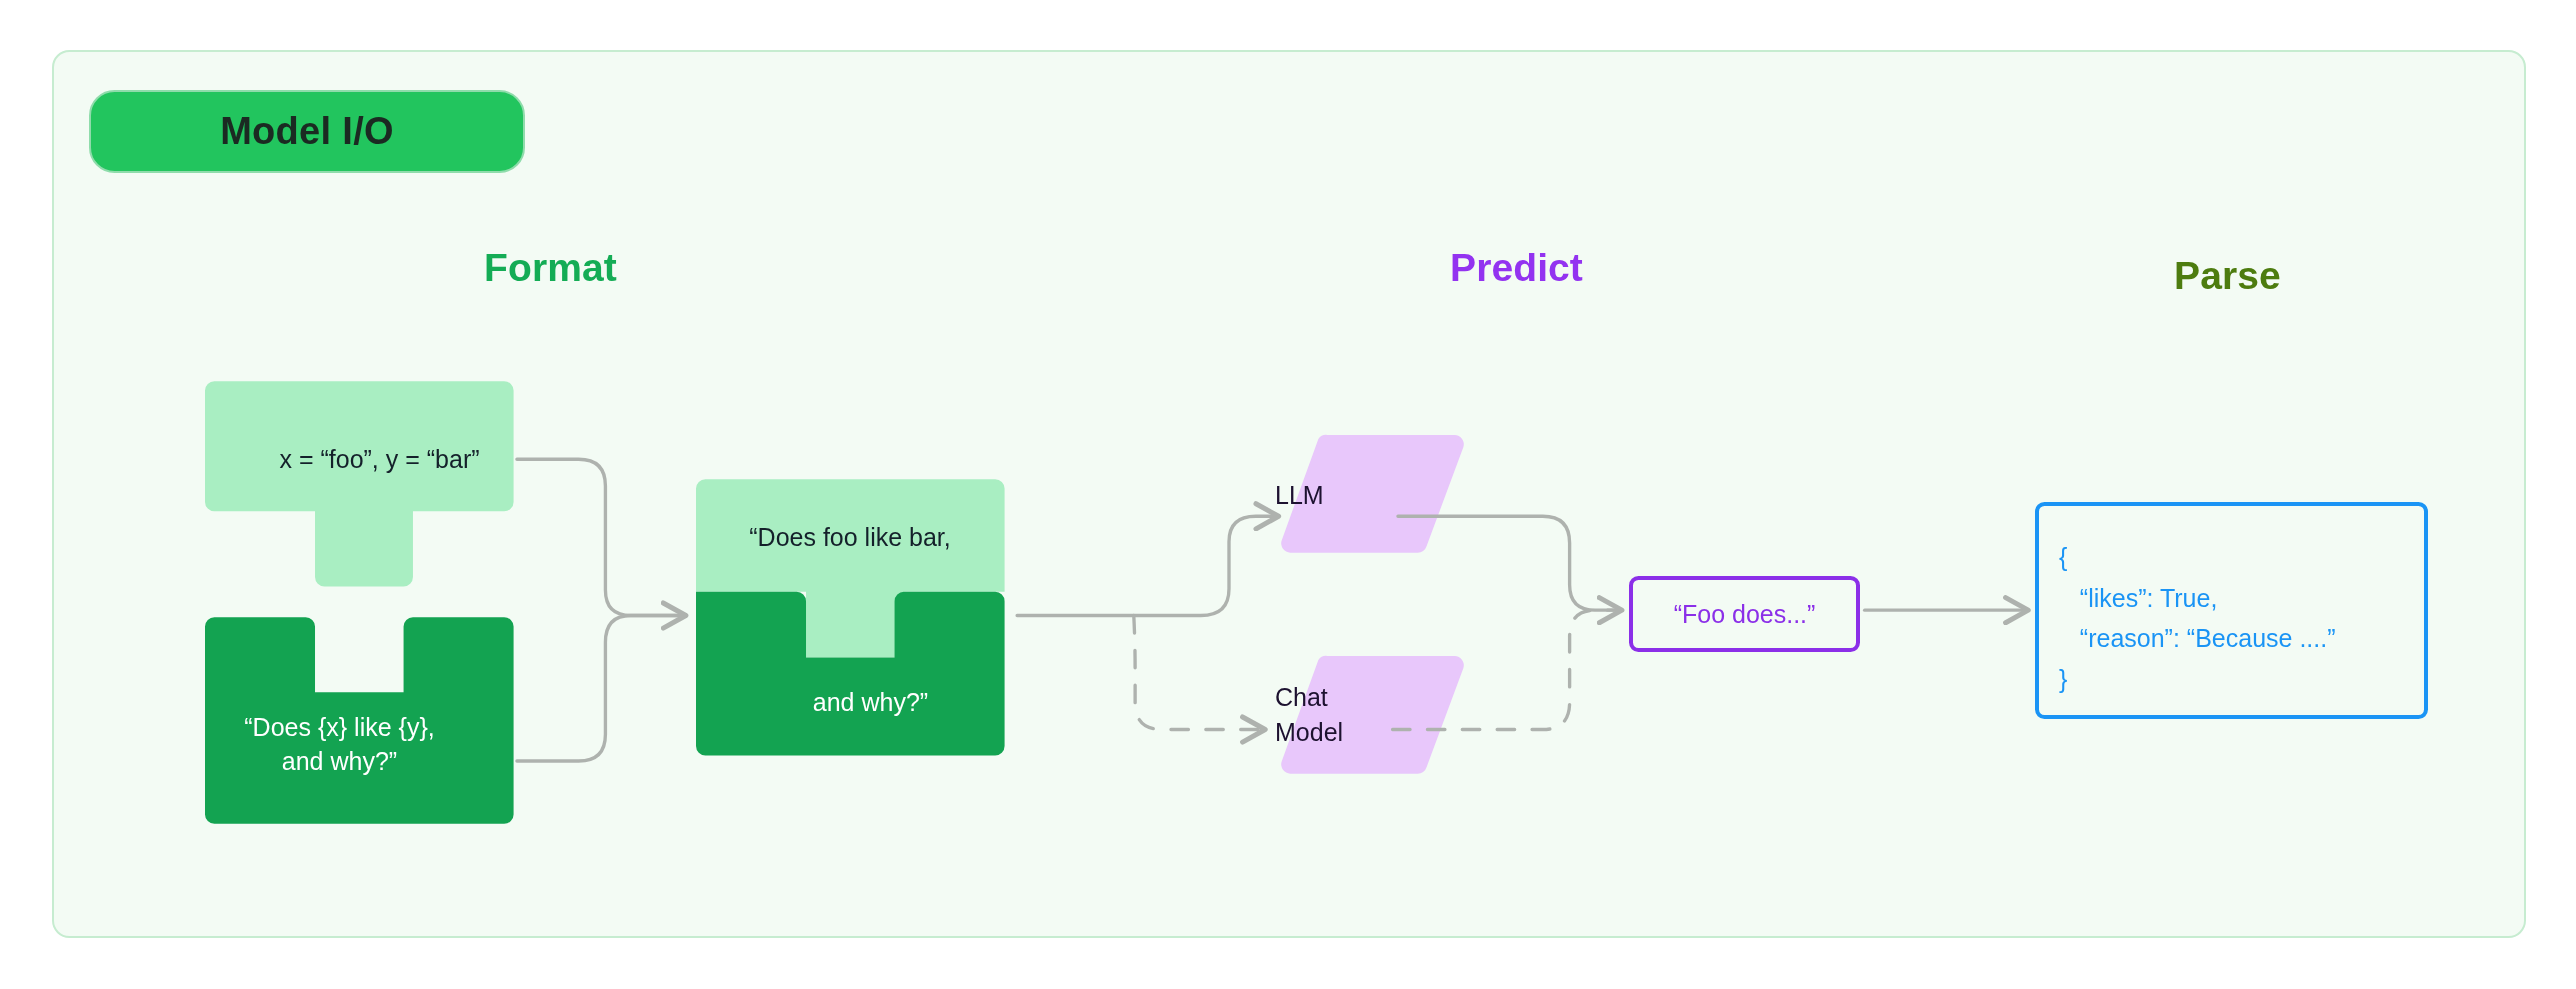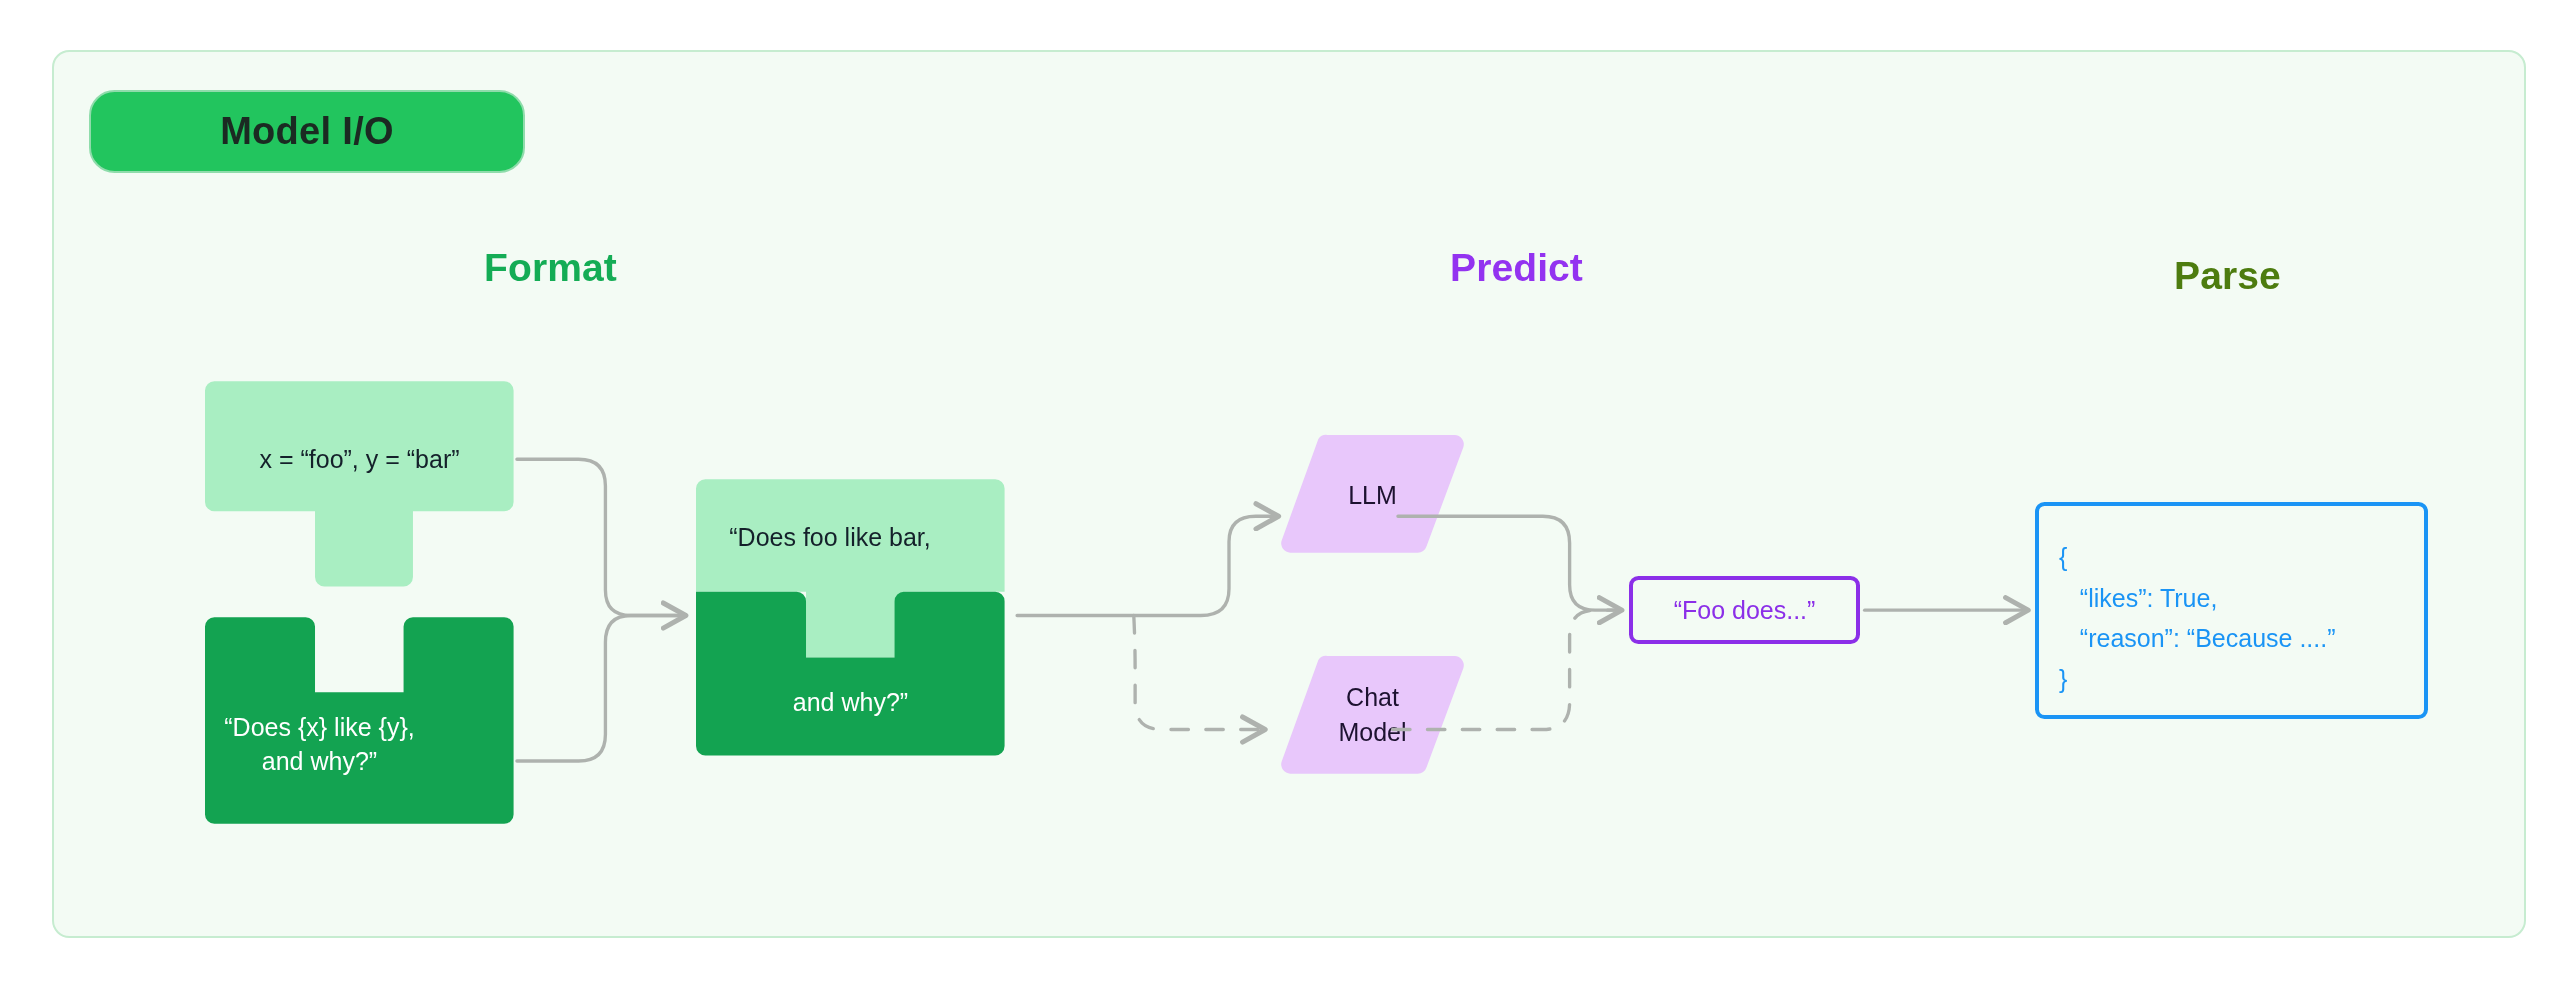--- a/index.html
+++ b/index.html
@@ -67,46 +67,46 @@
   
   .piece-svg { position: absolute; overflow: visible; }
 
   .piece-label {
     position: absolute;
     text-align: center;
     font-size: 25px;
     line-height: 1.35;
     white-space: pre-line;
     pointer-events: none;
+    margin-left: 20px;
   }
   .lbl-dark  { color: #14202a; }
   .lbl-light { color: #ffffff; }
 
   
   .para { position: absolute; overflow: visible; }
   .para-label {
     position: absolute;
-    text-align: center;
     font-size: 25px;
     line-height: 1.4;
     color: #1d1230;
     white-space: pre-line;
     pointer-events: none;
   }
 
   
   .outline-box {
     position: absolute;
     background: #f3fbf4;
     display: flex;
     align-items: center;
     justify-content: center;
   }
   #box-foo {
-    left: 1629px; top: 576px; width: 231px; height: 68px;
+    left: 1629px; top: 576px; width: 231px; height: 76px;
     border: 4.7px solid #8b2fe8; border-radius: 9.4px;
   }
   #box-foo .txt { font-size: 25px; color: #8b2fe8; white-space: nowrap; }
 
   #box-parse {
     left: 2035px; top: 502px; width: 393px; height: 217px;
     border: 4.7px solid #1a94f5; border-radius: 9.4px;
     display: block;
   }
   #box-parse .code {

